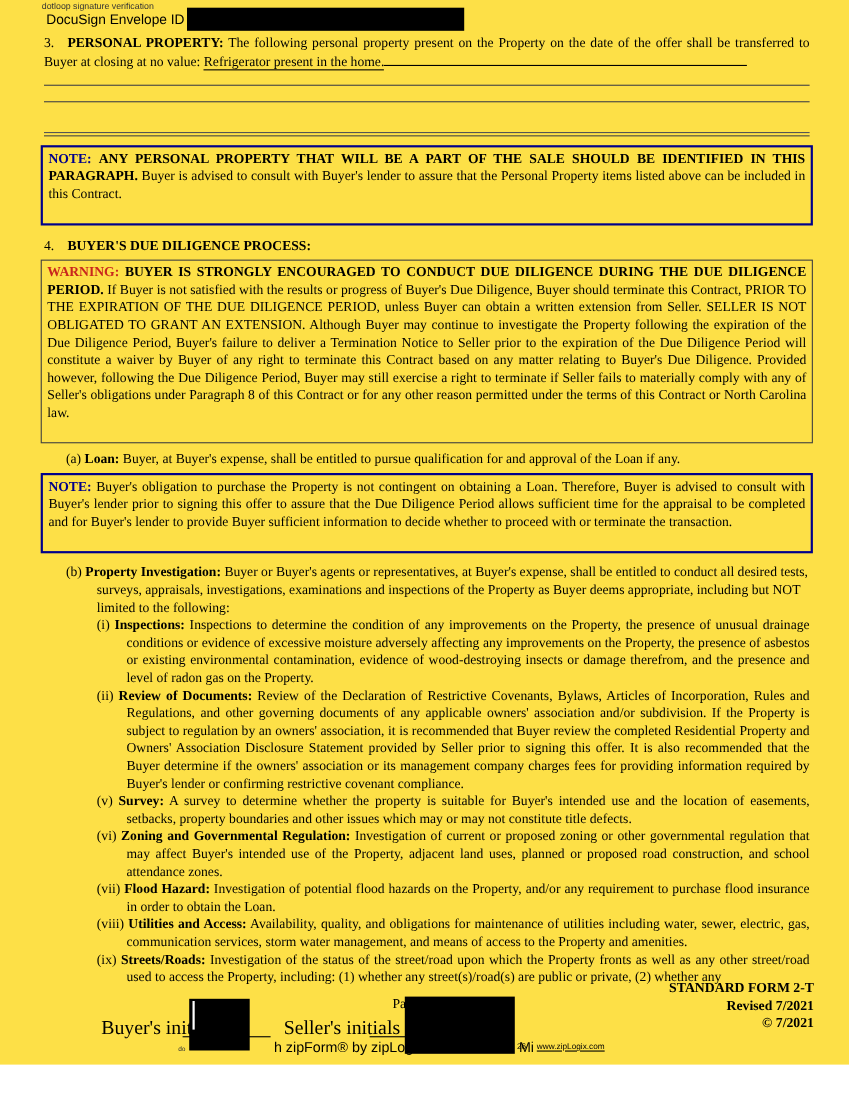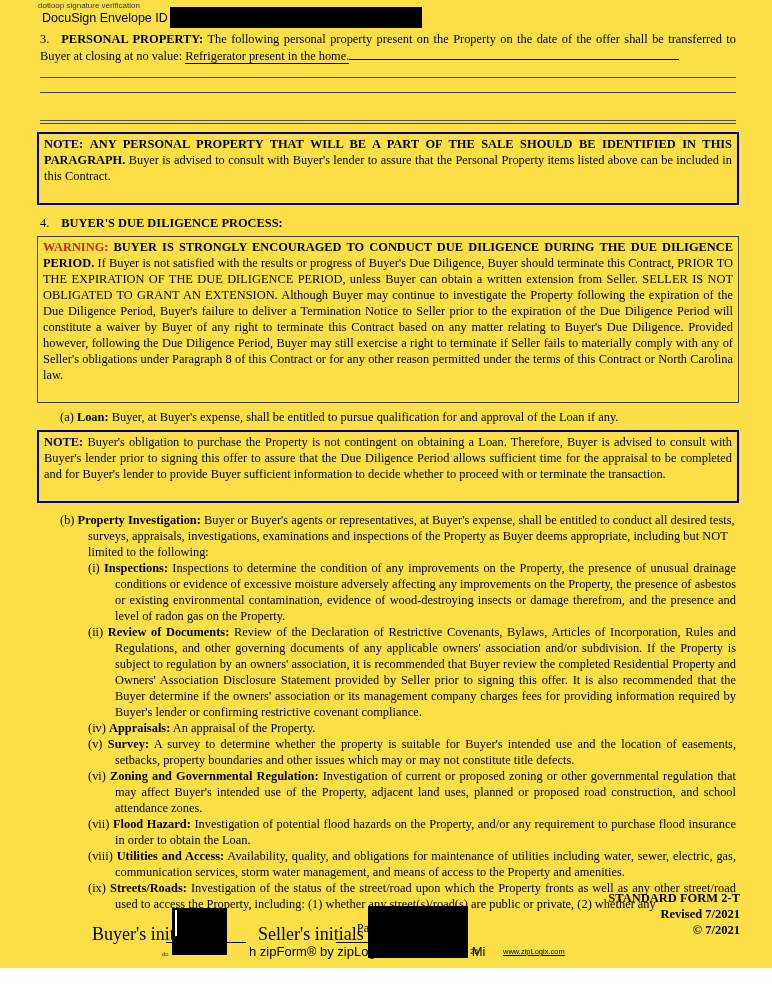--- a/index.html
+++ b/index.html
@@ -73,21 +73,21 @@
   .redact-a{position:absolute;left:172px;top:24px;width:55px;height:47px;background:#000;}
   .redact-a-sliver{position:absolute;left:3px;top:2px;width:2px;height:26px;background:#fff;}
   .redact-b{position:absolute;left:368px;top:22px;width:100px;height:52px;background:#000;}
   .produced-line{
     position:absolute;left:249px;top:60px;
     font-family:"Liberation Sans", sans-serif;font-size:13px;color:#000;
     white-space:nowrap;
   }
   .produced-right{position:absolute;left:470px;top:60px;
     font-family:"Liberation Sans", sans-serif;font-size:7.5px;}
-  .ziplogix{position:absolute;left:503px;top:60px;
+  .ziplogix{position:absolute;left:488px;top:60px;
     font-family:"Liberation Sans", sans-serif;font-size:7.5px;
     text-decoration:underline;color:#000;}
   .dotloop-frag{position:absolute;left:162px;top:62px;font-size:6px;
     font-family:"Liberation Sans", sans-serif;color:#333;}
 </style>
 </head>
 <body>
 
 <div class="page">
 
@@ -150,25 +150,20 @@
     <span>Inspections to determine the condition of any improvements on the Property, the presence of unusual drainage conditions or evidence of excessive moisture adversely affecting any improvements on the Property, the presence of asbestos or existing environmental contamination, evidence of wood-destroying insects or damage therefrom, and the presence and level of radon gas on the Property.</span>
   </div>
 
   <div class="b-item">
     <span>(ii)</span>
     <b>Review of Documents:</b>
     <span>Review of the Declaration of Restrictive Covenants, Bylaws, Articles of Incorporation, Rules and Regulations, and other governing documents of any applicable owners' association and/or subdivision. If the Property is subject to regulation by an owners' association, it is recommended that Buyer review the completed Residential Property and Owners' Association Disclosure Statement provided by Seller prior to signing this offer. It is also recommended that the Buyer determine if the owners' association or its management company charges fees for providing information required by Buyer's lender or confirming restrictive covenant compliance.</span>
   </div>
 
 
-  <div class="b-item">
-    <span>(iv)</span>
-    <b>Appraisals:</b>
-    <span>An appraisal of the Property.</span>
-  </div>
 
   <div class="b-item">
     <span>(v)</span>
     <b>Survey:</b>
     <span>A survey to determine whether the property is suitable for Buyer's intended use and the location of easements, setbacks, property boundaries and other issues which may or may not constitute title defects.</span>
   </div>
 
   <div class="b-item">
     <span>(vi)</span>
     <b>Zoning and Governmental Regulation:</b>

